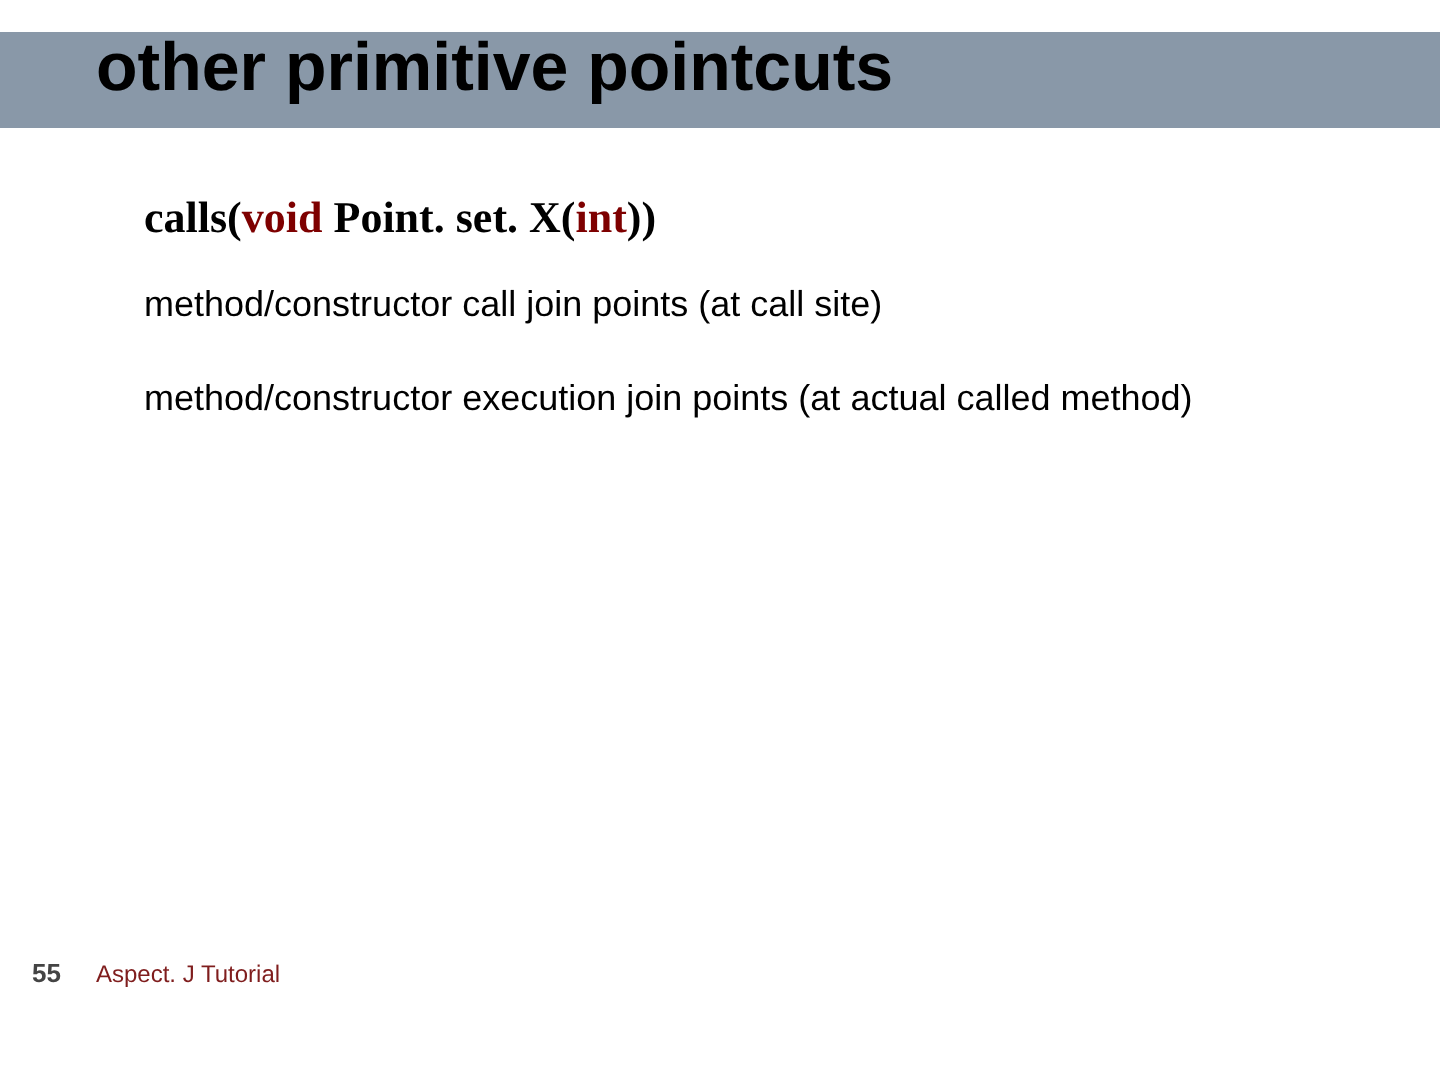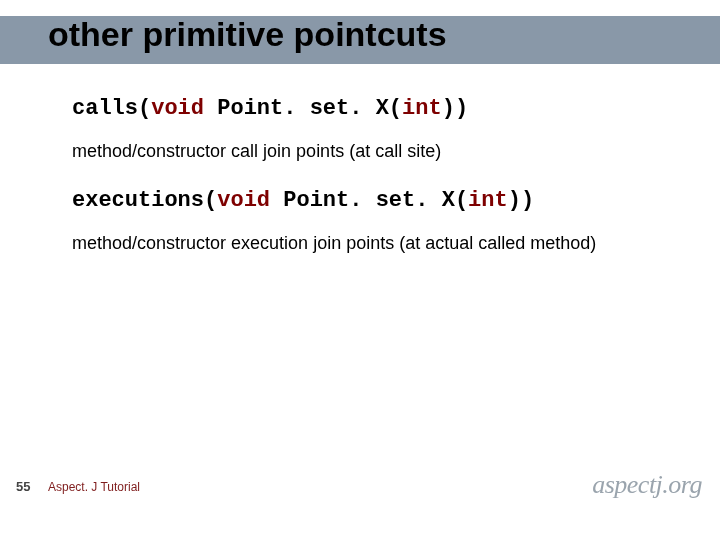--- a/index.html
+++ b/index.html
@@ -23,21 +23,21 @@
     position: relative;
     top: -6px;
   }
   .content {
     position: absolute;
     top: 96px;
     left: 72px;
     right: 40px;
   }
   .code-line {
-    font-family: Liberation Mono, monospace;
+    font-family: Liberation Serif, serif;
     font-size: 22px;
     font-weight: bold;
     color: #000;
     margin-bottom: 20px;
     white-space: pre;
   }
   .kw { color: #7e0000; }
   .desc {
     font-size: 18px;
     font-weight: normal;
@@ -85,23 +85,21 @@
 
   <div class="title-bar">
     <div class="title-text">other primitive pointcuts</div>
   </div>
 
   <div class="content">
     <div class="code-line"><span>calls(</span><span class="kw">void</span><span> Point. set. X(</span><span class="kw">int</span><span>))</span></div>
     <div class="desc">method/constructor call join points (at call site)</div>
 
 
-    <div class="code-line"><span>executions(</span><span class="kw">void</span><span> Point. set. X(</span><span class="kw">int</span><span>))</span></div>
     <div class="desc">method/constructor execution join points (at actual called method)</div>
   </div>
 
   <div class="footer">
     <div class="page-num">55</div>
     <div class="tutorial-label">Aspect. J Tutorial</div>
-    <div class="logo"><span>aspect</span><span class="j">j</span><span>.org</span></div>
   </div>
 
 </div>
 
 </body></html>

